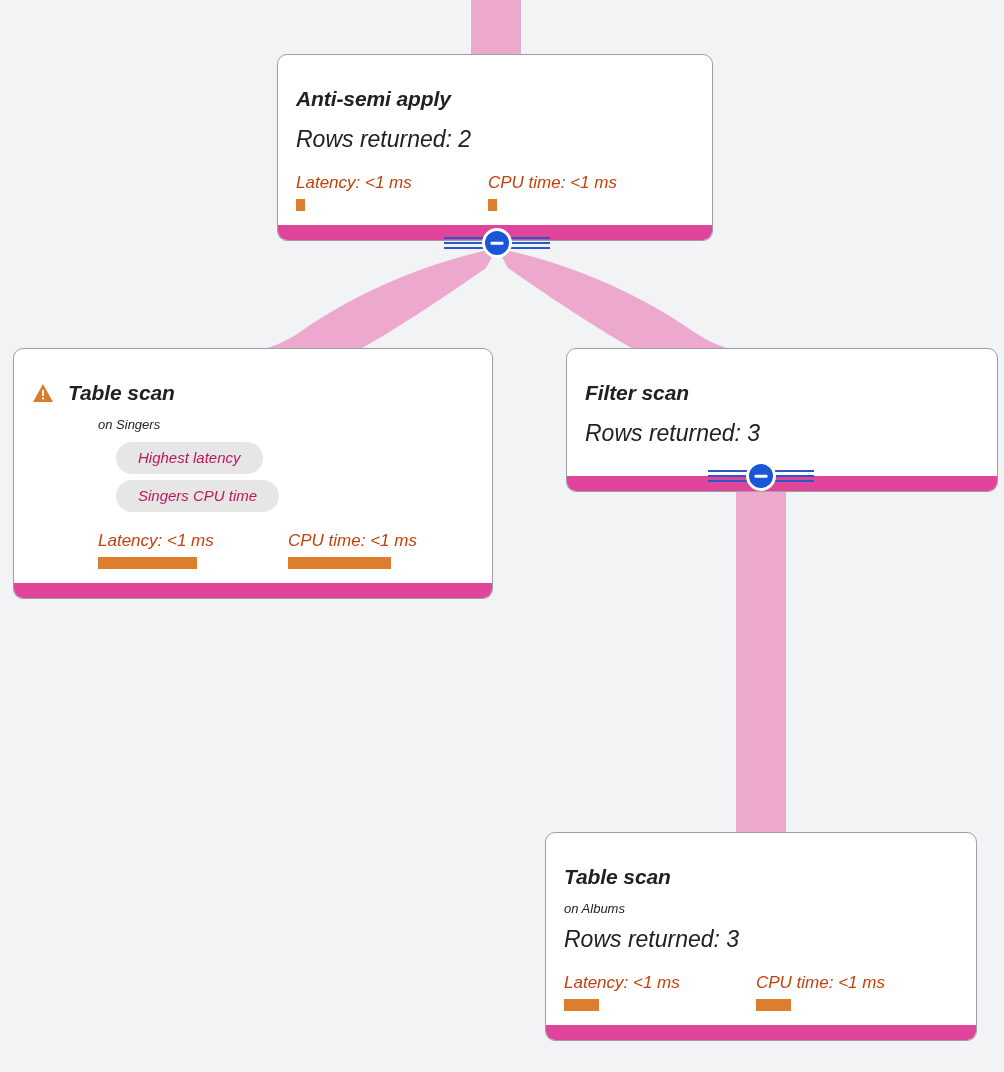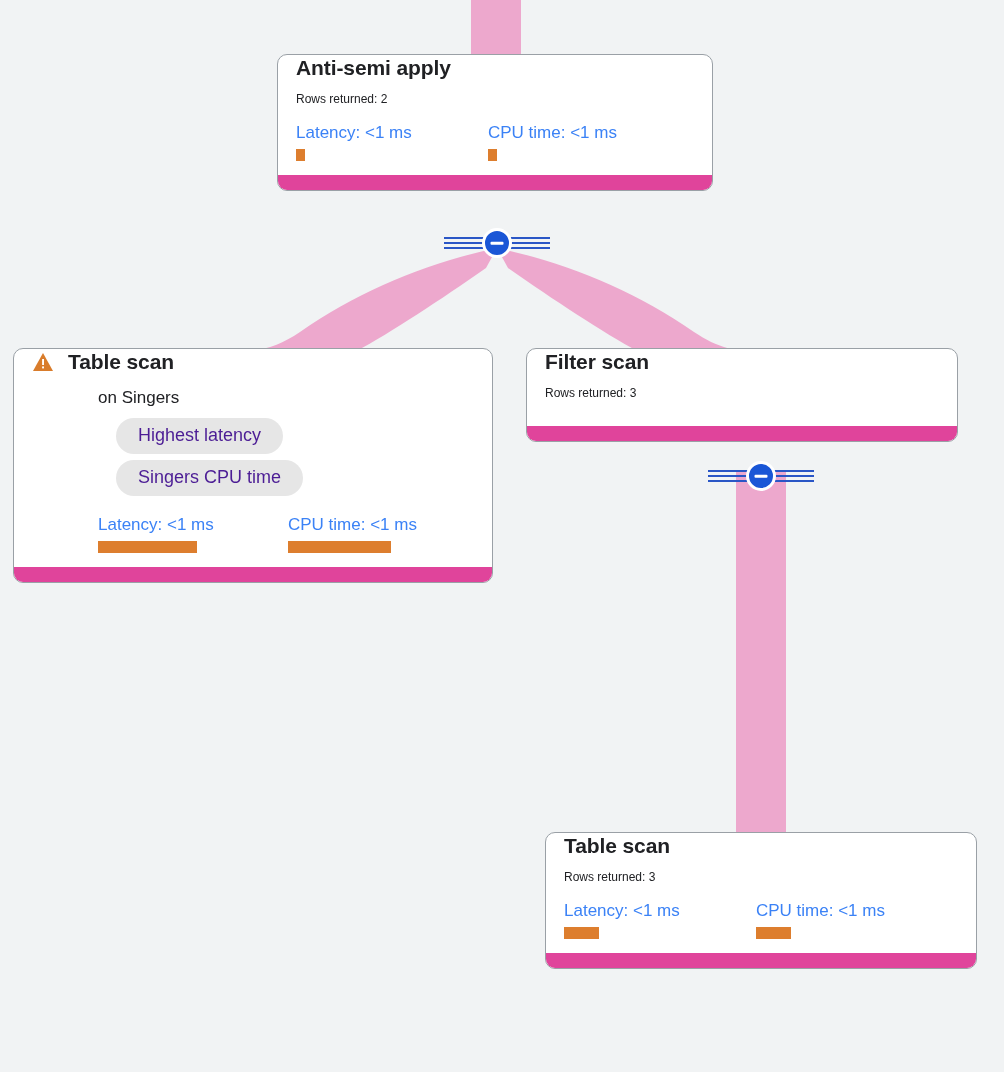--- a/index.html
+++ b/index.html
@@ -28,21 +28,22 @@
   
   .node {
     position: absolute;
     background: #ffffff;
     border: 1px solid #9aa0a6;
     border-radius: 10px;
     overflow: hidden;
     box-shadow: 0 0 0 0 rgba(0,0,0,0);
   }
   .node-body {
-    padding: 1px 18px 14px 18px;
+    padding: 32px 18px 14px 18px;
+    font-style: italic;
   }
   .node-footer {
     height: 15px;
     background: #e0449b;
     width: 100%;
   }
 
   .title-row {
     display: flex;
     align-items: center;
@@ -56,63 +57,63 @@
     letter-spacing: -0.1px;
   }
   .warn-icon {
     width: 22px;
     height: 20px;
     flex: 0 0 auto;
     display: block;
   }
 
   .sub-line {
-    font-size: 17px;
+    font-size: 13px;
     color: #202124;
     line-height: 1.72;
   }
   .sub-line.muted {
     color: #9aa0a6;
   }
 
   .chips {
     margin: 6px 0 4px 0;
   }
   .chip {
     display: inline-block;
     background: #e6e6e6;
-    color: #4c1d95;
-    font-size: 18px;
+    color: #be185d;
+    font-size: 15px;
     border-radius: 999px;
     padding: 7px 22px 8px 22px;
     margin-bottom: 6px;
   }
   .chip-wrap { display: block; }
   .chip-indent-1 { margin-left: 18px; }
   .chip-indent-2 { margin-left: 18px; }
   .chip-indent-3 { margin-left: 18px; }
 
   .rows-line {
-    font-size: 12px;
+    font-size: 23px;
     color: #202124;
     line-height: 1.72;
     margin-top: 0;
   }
 
   .metrics {
     display: flex;
     margin-top: 13px;
   }
   .metric {
     display: flex;
     flex-direction: column;
   }
   .metric-label {
     font-size: 17px;
-    color: #3b82f6;
+    color: #c2410c;
     margin-bottom: 6px;
   }
   .metric-bar {
     height: 12px;
     background: #dd7e2e;
   }
 
   
   .toggle {
     position: absolute;
@@ -241,21 +242,21 @@
         </div>
         <div class="metric">
           <div class="metric-label">CPU time: &lt;1 ms</div>
           <div class="metric-bar" style="width:103px;"></div>
         </div>
       </div>
     </div>
     <div class="node-footer"></div>
   </div>
 
-  <div class="node" style="left:526px; top:348px; width:432px;">
+  <div class="node" style="left:566px; top:348px; width:432px;">
     <div class="node-body" style="padding-bottom:22px;">
       <div class="title-row">
         <div class="node-title">Filter scan</div>
       </div>
       <div class="rows-line">Rows returned: 3</div>
     </div>
     <div class="node-footer"></div>
   </div>
 
   <div class="toggle" style="left:708px; top:461px;">
@@ -265,20 +266,21 @@
       <div class="rail r3"></div>
     </div>
     <div class="knob"></div>
   </div>
 
   <div class="node" style="left:545px; top:832px; width:432px;">
     <div class="node-body">
       <div class="title-row">
         <div class="node-title">Table scan</div>
       </div>
+      <div class="sub-line">on Albums</div>
       <div class="rows-line">Rows returned: 3</div>
       <div class="metrics">
         <div class="metric" style="width:192px;">
           <div class="metric-label">Latency: &lt;1 ms</div>
           <div class="metric-bar" style="width:35px;"></div>
         </div>
         <div class="metric">
           <div class="metric-label">CPU time: &lt;1 ms</div>
           <div class="metric-bar" style="width:35px;"></div>
         </div>

